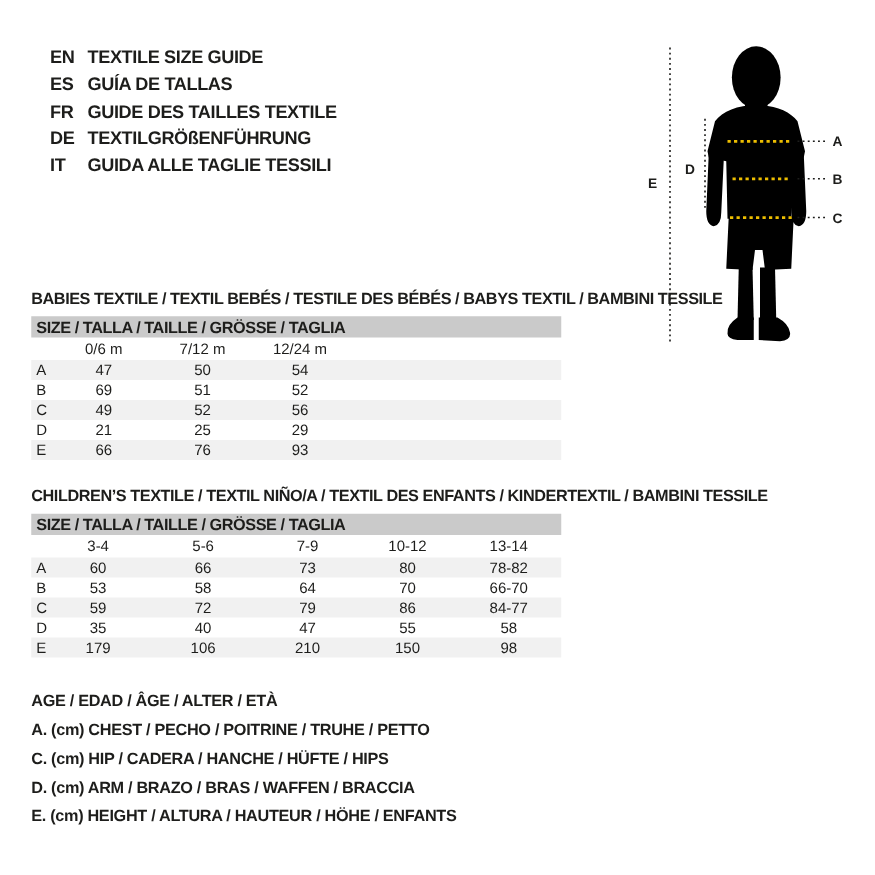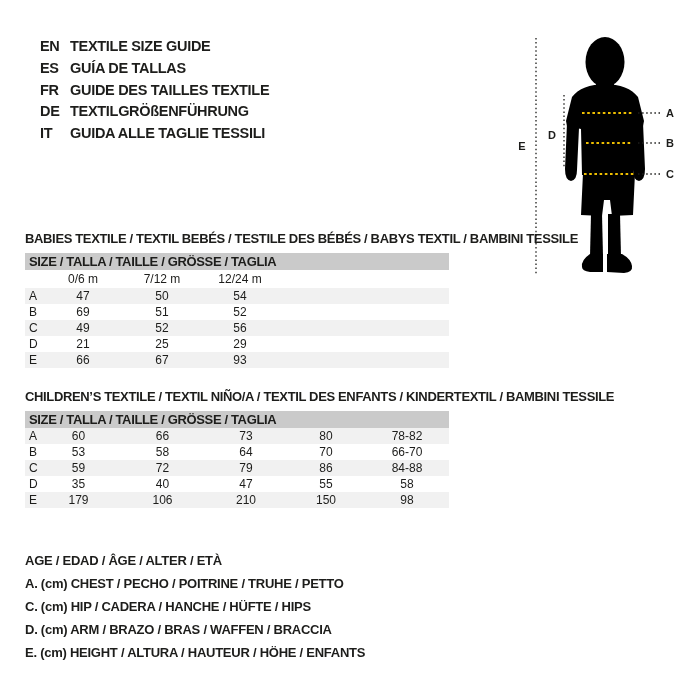--- a/index.html
+++ b/index.html
@@ -146,30 +146,38 @@
   <div class="t-row b-grid">
     <span class="lbl">D</span>
     <span class="val">21</span>
     <span class="val">25</span>
     <span class="val">29</span>
     <span></span>
   </div>
   <div class="t-row b-grid alt">
     <span class="lbl">E</span>
     <span class="val">66</span>
-    <span class="val">67</span>
+    <span class="val">76</span>
     <span class="val">93</span>
     <span></span>
   </div>
 </div>
 
 <div id="children-title" class="section-title">CHILDREN’S TEXTILE / TEXTIL NIÑO/A / TEXTIL DES ENFANTS / KINDERTEXTIL / BAMBINI TESSILE</div>
 
 <div id="children-table" class="size-table">
   <div class="size-bar">SIZE / TALLA / TAILLE / GRÖSSE / TAGLIA</div>
+  <div class="t-row t-head c-grid">
+    <span class="lbl"></span>
+    <span class="val">3-4</span>
+    <span class="val">5-6</span>
+    <span class="val">7-9</span>
+    <span class="val">10-12</span>
+    <span class="val">13-14</span>
+  </div>
   <div class="t-row c-grid alt">
     <span class="lbl">A</span>
     <span class="val">60</span>
     <span class="val">66</span>
     <span class="val">73</span>
     <span class="val">80</span>
     <span class="val">78-82</span>
   </div>
   <div class="t-row c-grid">
     <span class="lbl">B</span>
@@ -178,21 +186,21 @@
     <span class="val">64</span>
     <span class="val">70</span>
     <span class="val">66-70</span>
   </div>
   <div class="t-row c-grid alt">
     <span class="lbl">C</span>
     <span class="val">59</span>
     <span class="val">72</span>
     <span class="val">79</span>
     <span class="val">86</span>
-    <span class="val">84-88</span>
+    <span class="val">84-77</span>
   </div>
   <div class="t-row c-grid">
     <span class="lbl">D</span>
     <span class="val">35</span>
     <span class="val">40</span>
     <span class="val">47</span>
     <span class="val">55</span>
     <span class="val">58</span>
   </div>
   <div class="t-row c-grid alt">

